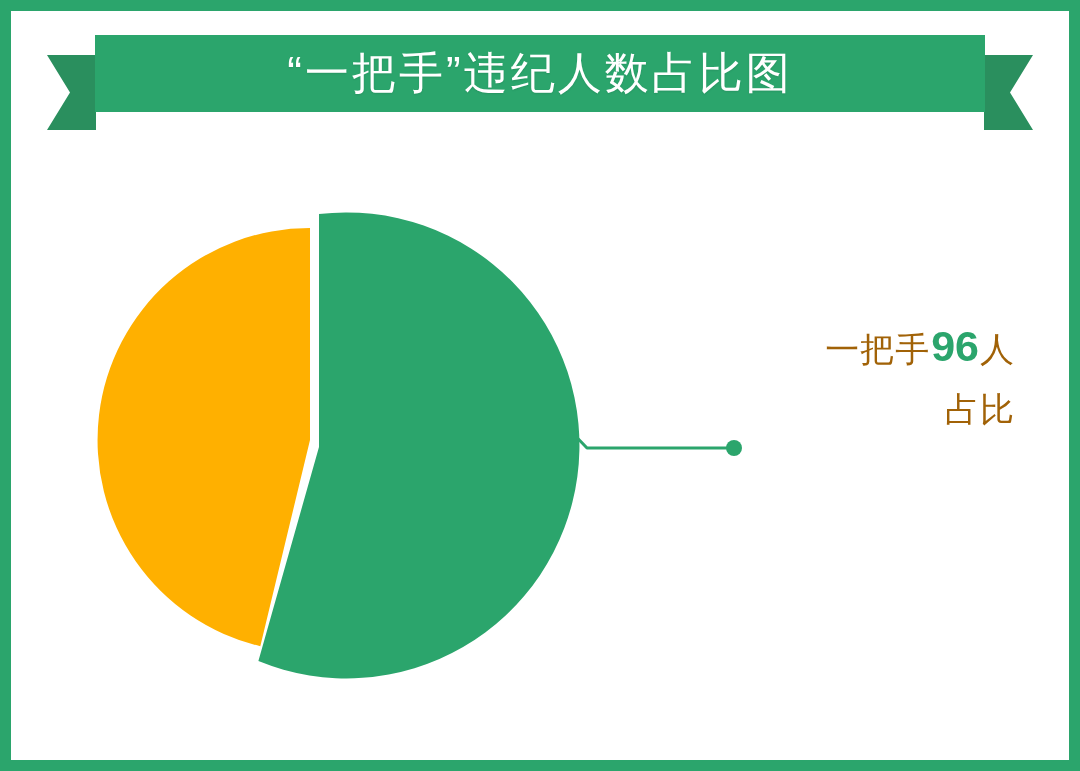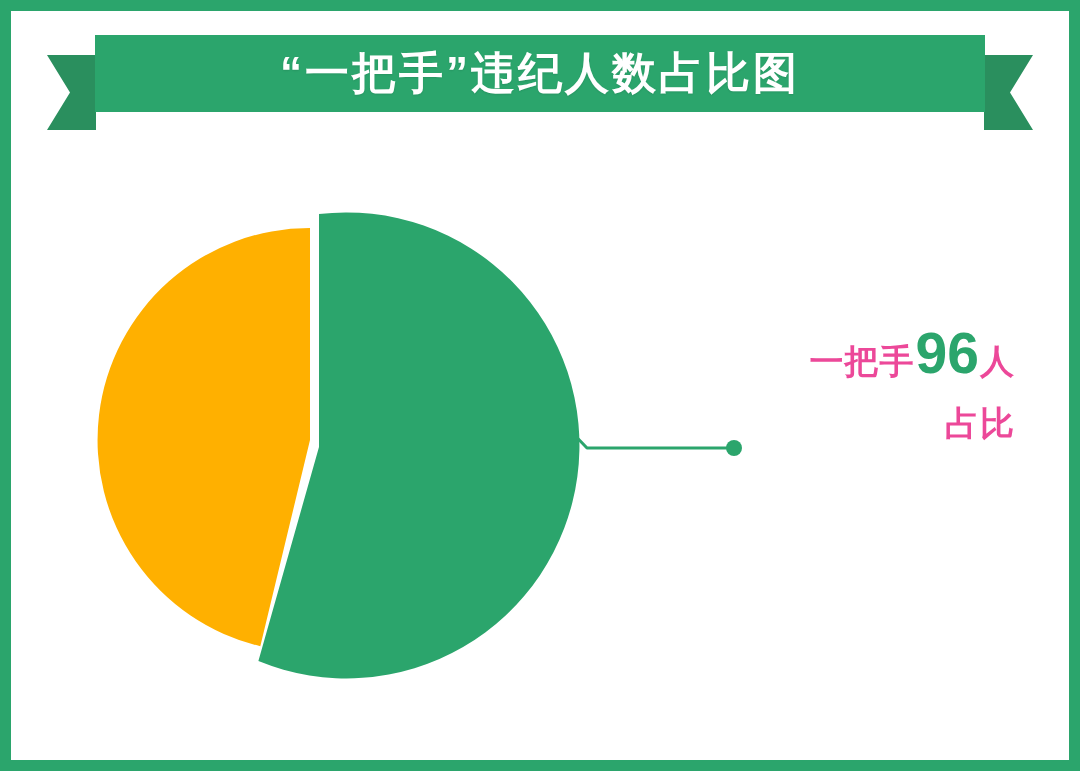--- a/index.html
+++ b/index.html
@@ -61,21 +61,21 @@
     position: absolute;
     left: 95px;
     top: 35px;
     width: 890px;
     height: 77px;
     display: flex;
     align-items: center;
     justify-content: center;
     color: #ffffff;
     font-size: 44px;
-    font-weight: bold;
+    font-weight: normal;
     letter-spacing: 3px;
     white-space: nowrap;
     text-shadow: 0 1px 2px rgba(0,0,0,0.10);
   }
 
   
   .pie-area {
     position: absolute;
     left: 60px;
     top: 150px;
@@ -106,28 +106,28 @@
   }
   .callout-line {
     display: flex;
     align-items: baseline;
     justify-content: flex-end;
     white-space: nowrap;
     line-height: 1.0;
   }
   .callout-line.first { margin-bottom: 24px; }
   .cn-text {
-    color: #ec4899;
+    color: #a16207;
     font-size: 34px;
-    font-weight: bold;
+    font-weight: normal;
     letter-spacing: 1px;
   }
   .num-text {
     color: #2BA56C;
-    font-size: 57px;
+    font-size: 43px;
     font-weight: bold;
     letter-spacing: 0px;
     margin: 0 1px;
   }
 </style>
 </head>
 <body>
 
 <div class="page">
 

